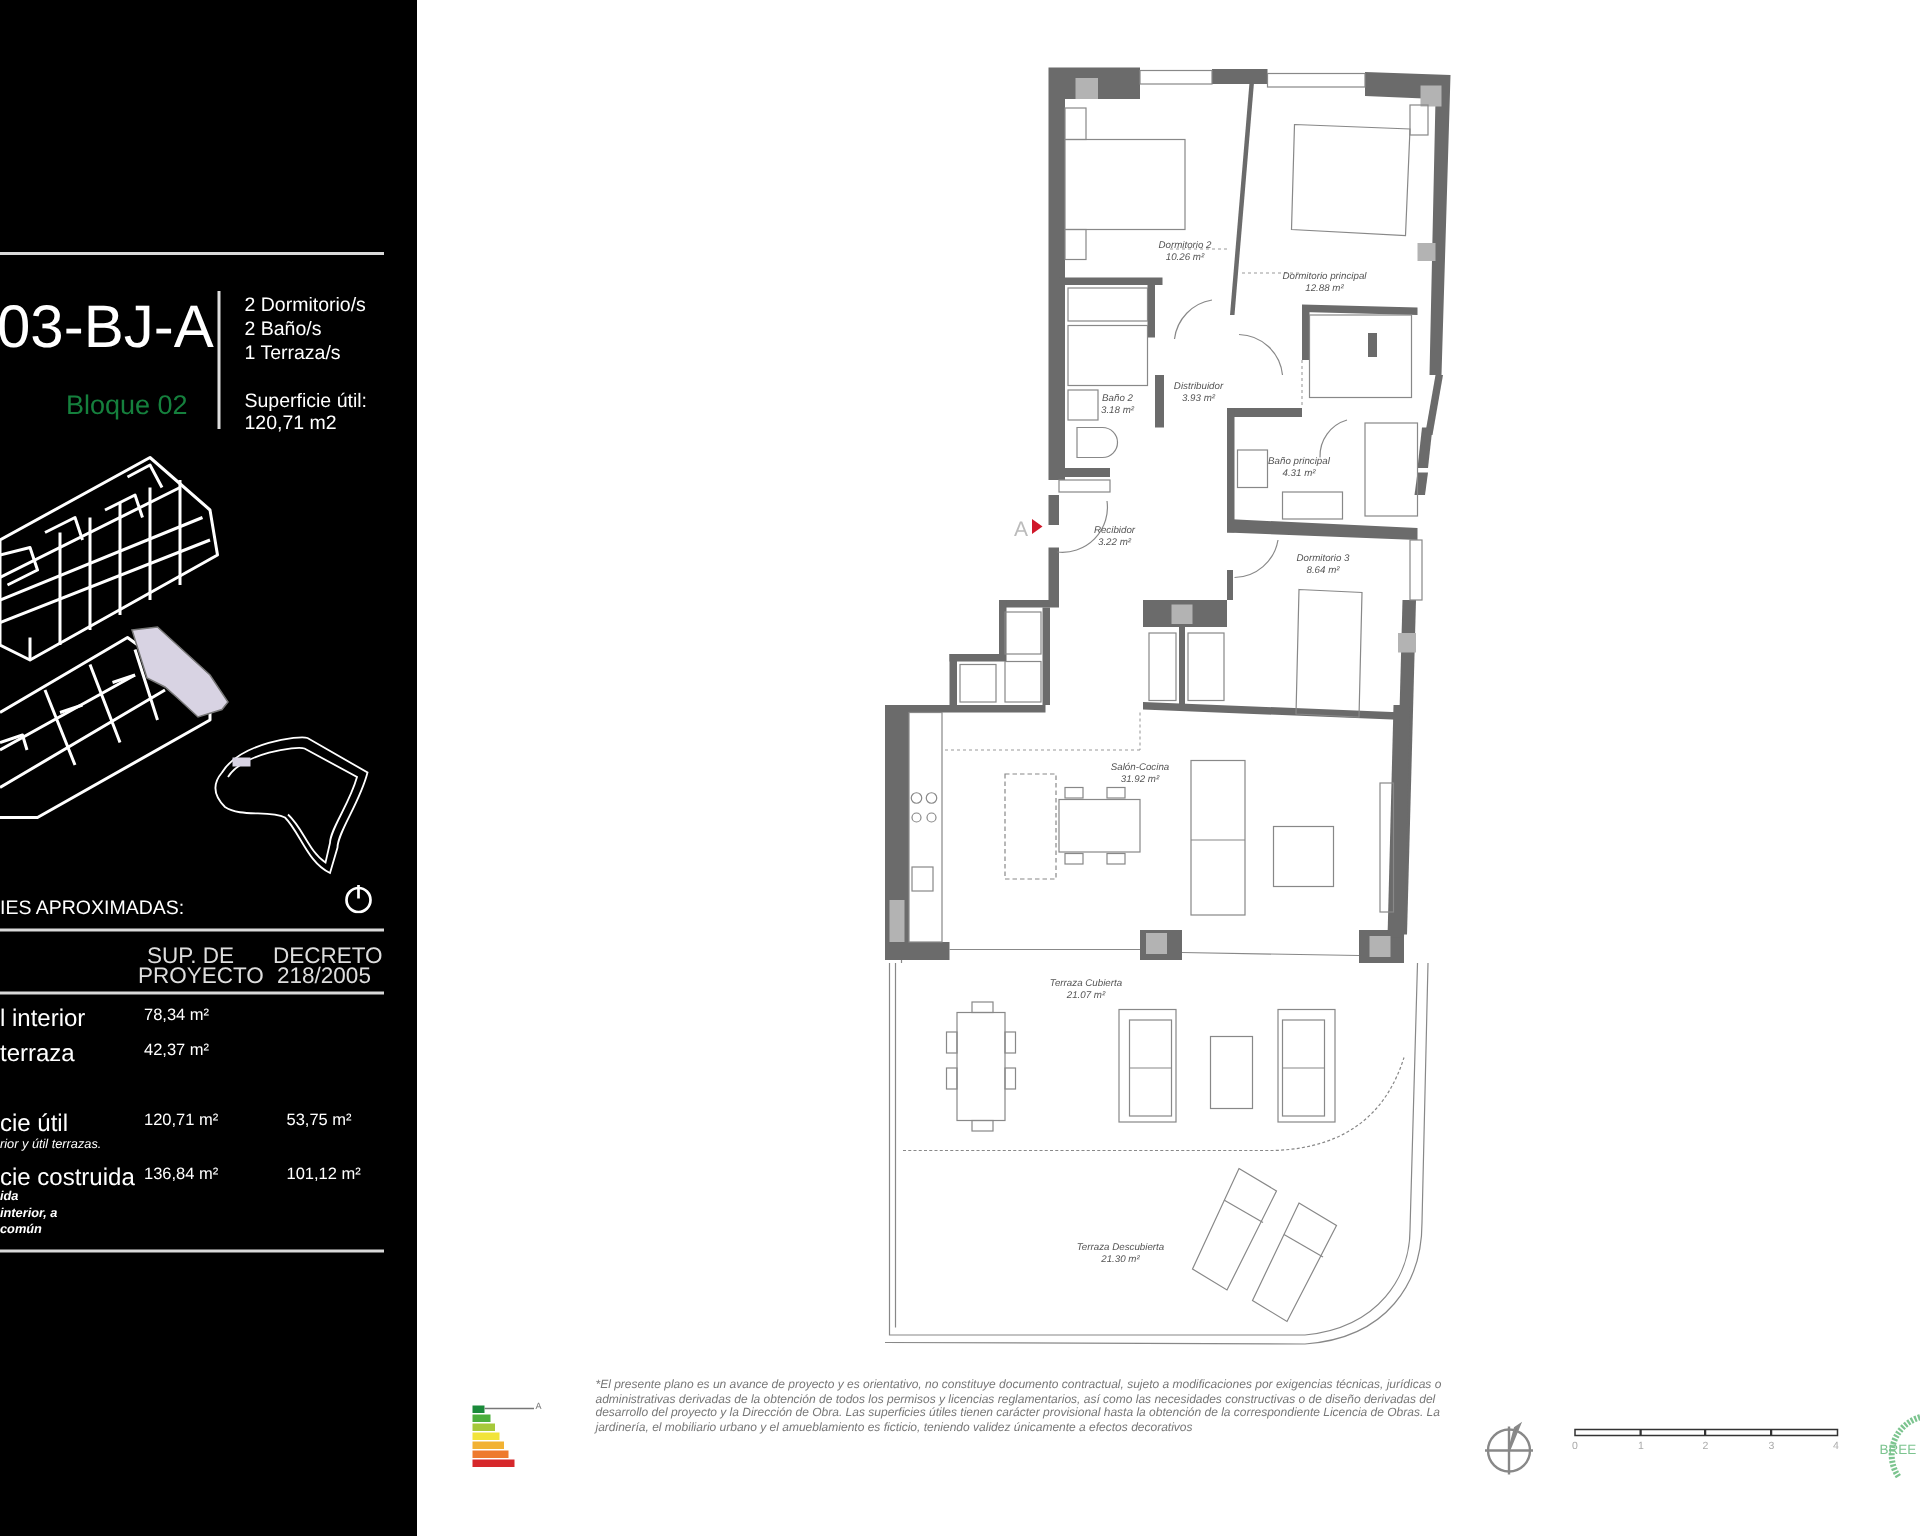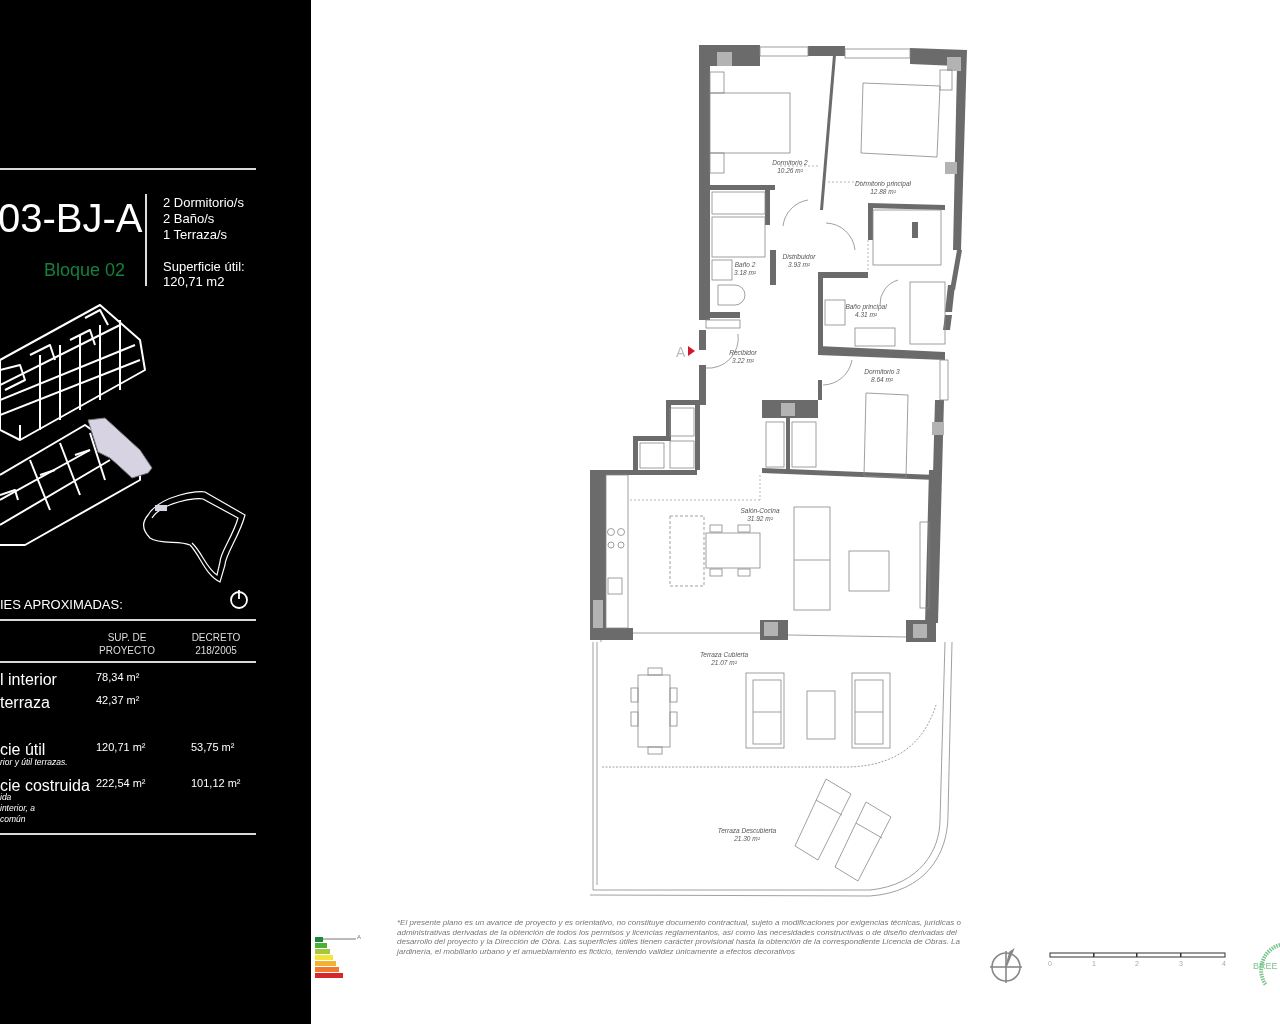--- a/index.html
+++ b/index.html
@@ -1,25 +1,25 @@
 <!DOCTYPE html>
 <html><head>
 <meta charset="utf-8">
 <style>
   html,body{margin:0;padding:0;}
   body{width:1280px;height:1024px;position:relative;overflow:hidden;background:#ffffff;font-family:"Liberation Sans",sans-serif;}
-  .panel{position:absolute;left:0;top:0;width:311px;height:1024px;background:#000;color:#fff;overflow:hidden;}
+  .panel{position:absolute;left:0;top:0;width:278px;height:1024px;background:#000;color:#fff;overflow:hidden;}
   .hr{position:absolute;left:0;height:2px;background:#d9d9d9;}
   .code{position:absolute;left:-2px;top:198px;font-size:40px;letter-spacing:0px;color:#fff;line-height:1;}
   .bloque{position:absolute;left:44px;top:260px;font-size:18px;color:#15803d;}
   .vsep{position:absolute;left:145px;top:194px;width:2px;height:92px;background:#ddd;}
   .feat{position:absolute;left:163px;font-size:13px;color:#fff;line-height:16px;}
   .sect{position:absolute;left:0;top:597px;font-size:13px;color:#fff;}
   .power{position:absolute;left:229px;top:589px;width:20px;height:20px;}
-  .th{position:absolute;font-size:10px;text-align:center;color:#ddd;line-height:13px;}
+  .th{position:absolute;font-size:15px;text-align:center;color:#ddd;line-height:13px;}
   .row-lbl{position:absolute;font-size:16px;color:#fff;}
   .row-sub{position:absolute;font-size:8.5px;font-style:italic;color:#fff;line-height:11px;}
   .val{position:absolute;font-size:11px;color:#fff;}
   .drawing{position:absolute;left:278px;top:0;width:1002px;height:1024px;}
   .disc{position:absolute;left:397px;top:918px;width:580px;font-size:8px;font-style:italic;color:#777;line-height:9.6px;}
   .lbl{font-family:"Liberation Sans",sans-serif;font-size:6.5px;fill:#555;font-style:italic;}
 </style>
 </head>
 <body>
 
@@ -66,22 +66,22 @@
   <div class="val" style="left:96px;top:671px;">78,34  m²</div>
   <div class="row-lbl" style="left:0;top:694px;">terraza</div>
   <div class="val" style="left:96px;top:694px;text-align:center;">42,37  m²</div>
 
   <div class="row-lbl" style="left:0;top:741px;">cie útil</div>
   <div class="row-sub" style="left:0;top:757px;">rior y útil terrazas.</div>
   <div class="val" style="left:96px;top:741px;">120,71  m²</div>
   <div class="val" style="left:191px;top:741px;">53,75  m²</div>
 
   <div class="row-lbl" style="left:0;top:777px;">cie costruida</div>
-  <div class="row-sub" style="left:0;top:792px;width:40px;">ida interior, a común</div>
-  <div class="val" style="left:96px;top:777px;">222,54  m²</div>
+  <div class="row-sub" style="left:0;top:792px;width:40px;font-weight:bold;">ida interior, a común</div>
+  <div class="val" style="left:96px;top:777px;">136,84  m²</div>
   <div class="val" style="left:191px;top:777px;">101,12  m²</div>
 
   <div class="hr" style="top:833px;width:256px;"></div>
 </div>
 
 <svg class="drawing" viewBox="278 0 1002 1024" width="1002" height="1024">
   <g fill="#6b6b6b">
 
     <polygon points="699,45 760,45 760,66 710,66 710,320 699,320"></polygon>
     <polygon points="808,46 845,46 845,56 808,56"></polygon>

